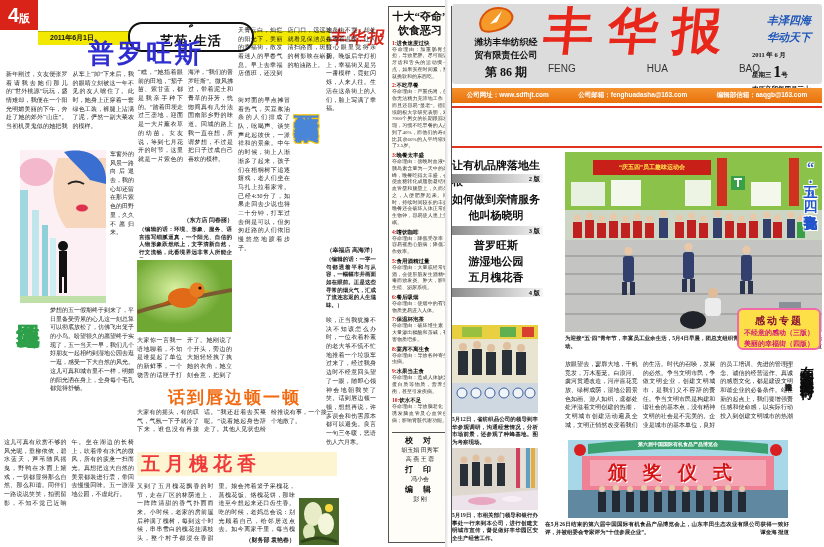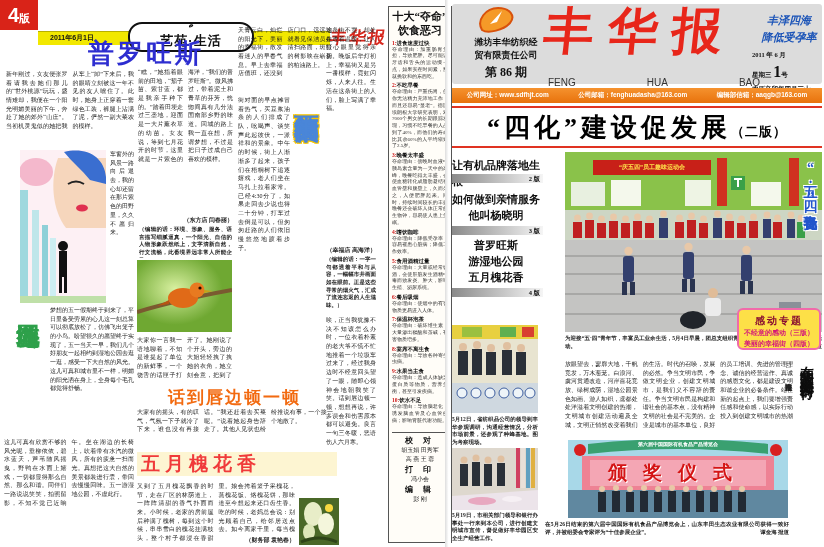--- a/index.html
+++ b/index.html
@@ -42,21 +42,21 @@
   .creditsbox .lab{font-size:8px;font-weight:900;letter-spacing:4px;color:#111;}
   .creditsbox .nm{font-size:6px;color:#222;line-height:1.5;}
   
   .fold{left:445px;top:0;width:6px;height:547px;background:linear-gradient(90deg,#ddd,#fff 60%);}
   
   .mhbg{left:452px;top:4px;width:370px;height:80px;background:#dcdcdc;border-radius:3px;}
   .company{left:458px;top:36px;width:96px;font-size:9px;font-weight:900;color:#111;line-height:1.4;text-align:center;}
   .issue{left:468px;top:64px;width:76px;font-size:12px;font-weight:900;text-align:center;color:#111;}
   .bigtitle{left:544px;top:-2px;width:216px;font-size:50px;font-weight:900;color:#e8261a;transform:skewX(-6deg);
             letter-spacing:14px;white-space:nowrap;}
-  .pinyin{left:548px;top:77px;width:212px;display:flex;justify-content:space-between;font-size:10px;color:#333;font-family:"Liberation Sans",sans-serif;}
+  .pinyin{left:548px;top:63px;width:212px;display:flex;justify-content:space-between;font-size:10px;color:#333;font-family:"Liberation Sans",sans-serif;}
   .slogan{left:758px;top:12px;width:62px;font-size:11px;font-weight:900;color:#1d55b8;font-style:italic;line-height:1.5;text-align:center;}
   .rdate{left:752px;top:50px;width:68px;font-size:6.5px;font-weight:bold;color:#111;line-height:1.5;}
   .rdate .no{font-size:16px;font-weight:900;}
   .obar{left:452px;top:88px;width:370px;height:15px;background:linear-gradient(#f5922e,#e8720c);color:#fff;
         display:flex;align-items:center;justify-content:space-around;font-size:6.5px;font-weight:bold;font-family:"Liberation Sans",sans-serif;}
   .redline{background:#e03322;height:2px;}
   .mainhead{left:452px;top:110px;width:370px;text-align:center;font-size:26px;font-weight:900;color:#000;letter-spacing:4px;}
   .mainhead .nt{font-size:13px;letter-spacing:1px;font-weight:900;}
   
   .tocit{font-size:11px;font-weight:900;color:#111;line-height:1.45;}
@@ -236,36 +236,33 @@
   <div class="abs company pre">潍坊丰华纺织经
 贸有限责任公司</div>
   <div class="abs issue">第 86 期</div>
   <div class="abs bigtitle">丰华报</div>
   <div class="abs pinyin">
     <span>FENG</span>
     <span>HUA</span>
     <span>BAO</span>
   </div>
   <div class="abs slogan pre">丰泽四海
-降低受孕率</div>
+华动天下</div>
   <div class="abs rdate">
     <div>2011 年 6 月</div>
     <div><span>星期三</span>
       <span class="no">1</span><span>号</span></div>
     <div>农历辛卯年四月三十</div>
   </div>
   <div class="abs obar">
     <span><span>公司网址：</span><span>www.sdfhjt.com</span></span>
     <span><span>公司邮箱：</span><span>fenghuadasha@163.com</span></span>
     <span><span>编辑部信箱：</span><span>aaqgb@163.com</span></span>
   </div>
   <div class="abs redline" style="left:452px;top:106px;width:370px;"></div>
-  <div class="abs mainhead">
-    <span>“四化”建设促发展</span><span class="nt">（二版）</span>
-  </div>
   <div class="abs redline" style="left:452px;top:146px;width:370px;"></div>
 
   <div class="abs tocit" style="left:452px;top:158px;width:88px;">让有机品牌落地生根</div>
   <div class="abs tocbar" style="left:452px;top:174px;width:88px;">2 版</div>
   <div class="abs tocit pre" style="left:452px;top:192px;width:88px;">如何做到亲情服务
 他叫杨晓明</div>
   <div class="abs tocbar" style="left:452px;top:226px;width:88px;">3 版</div>
   <div class="abs tocit pre" style="left:452px;top:238px;width:88px;">普罗旺斯
 游湿地公园
 五月槐花香</div>

